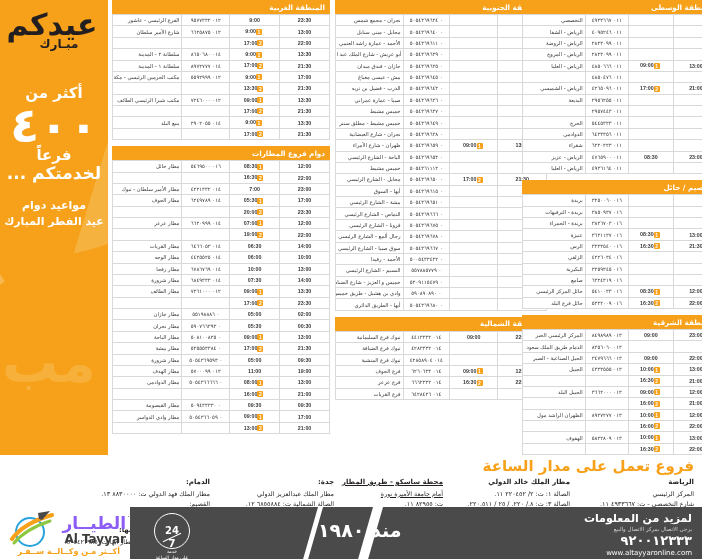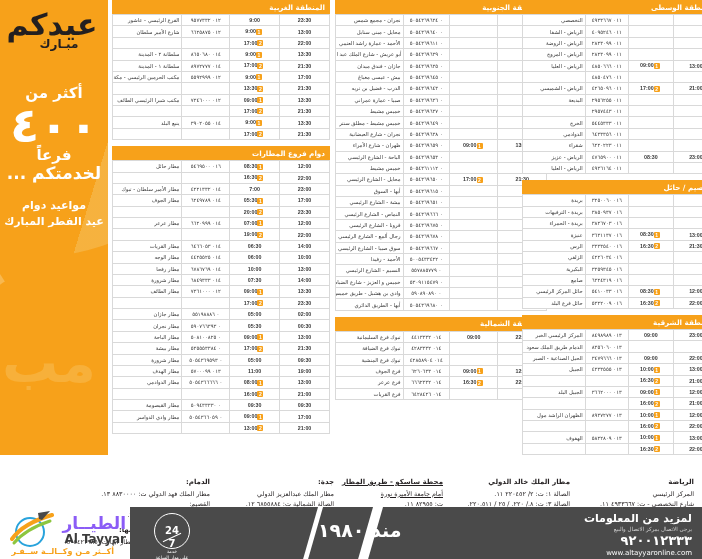--- a/index.html
+++ b/index.html
@@ -141,21 +141,21 @@
   .b247-l{display:block;width:20px;height:1px;background:#fff;margin:1px auto;transform:rotate(-25deg);}
   .b247-b{font-size:10px;font-weight:bold;line-height:1;}
   .badge-cap{position:absolute;left:6px;top:42px;width:72px;text-align:center;color:#fff;font-size:4.6px;line-height:1.3;}
 
   
   .brand{
     position:absolute;left:4px;top:505px;width:126px;height:54px;
   }
   .brand-ar{position:absolute;right:4px;top:8px;font-size:17px;font-weight:bold;color:#8b5cf6;letter-spacing:-1px;}
   .brand-en{position:absolute;right:4px;top:27px;font-size:12px;font-weight:bold;color:#3c3c3c;}
-  .brand-tag{position:absolute;right:16px;top:42px;font-size:8px;color:#f7a11a;font-weight:bold;letter-spacing:-.5px;}
+  .brand-tag{position:absolute;right:10px;top:42px;font-size:8px;color:#f7a11a;font-weight:bold;letter-spacing:-.5px;}
   .globe{
     position:absolute;left:4px;top:4px;width:46px;height:42px;
   }
   .globe svg{width:46px;height:42px;}
 </style>
 </head>
 <body>
 
 <div class="poster">
 
@@ -888,20 +888,21 @@
               <td class="c-open"><span>16:30</span><span class="shift">2</span></td>
               <td class="c-phone"></td>
               <td class="c-name"></td>
             </tr>
           </tbody>
         </table>
       </div>
     </div>
 
   <div class="footer-info">
+    <div class="fi-title">فروع تعمل على مدار الساعة</div>
     <div class="fi-col fi-riyadh">
         <b>الرياضة</b>
         <span class="ln">المركز الرئيسي</span>
         <span class="ln">شارع التخصصي - ت: ٤٩٣٣٦٦٧ ١١.</span>
       </div>
     <div class="fi-col fi-khalid">
         <b>مطار الملك خالد الدولي</b>
         <span class="ln">الصالة ١:  ت: ٢/ ٢٢٠٤٥٢ ١١.</span>
         <span class="ln">الصالة ٣: ت: ٨./ ٢٢٠. / ٢٥ / ٢٢٠.٥١١.</span>
       </div>

